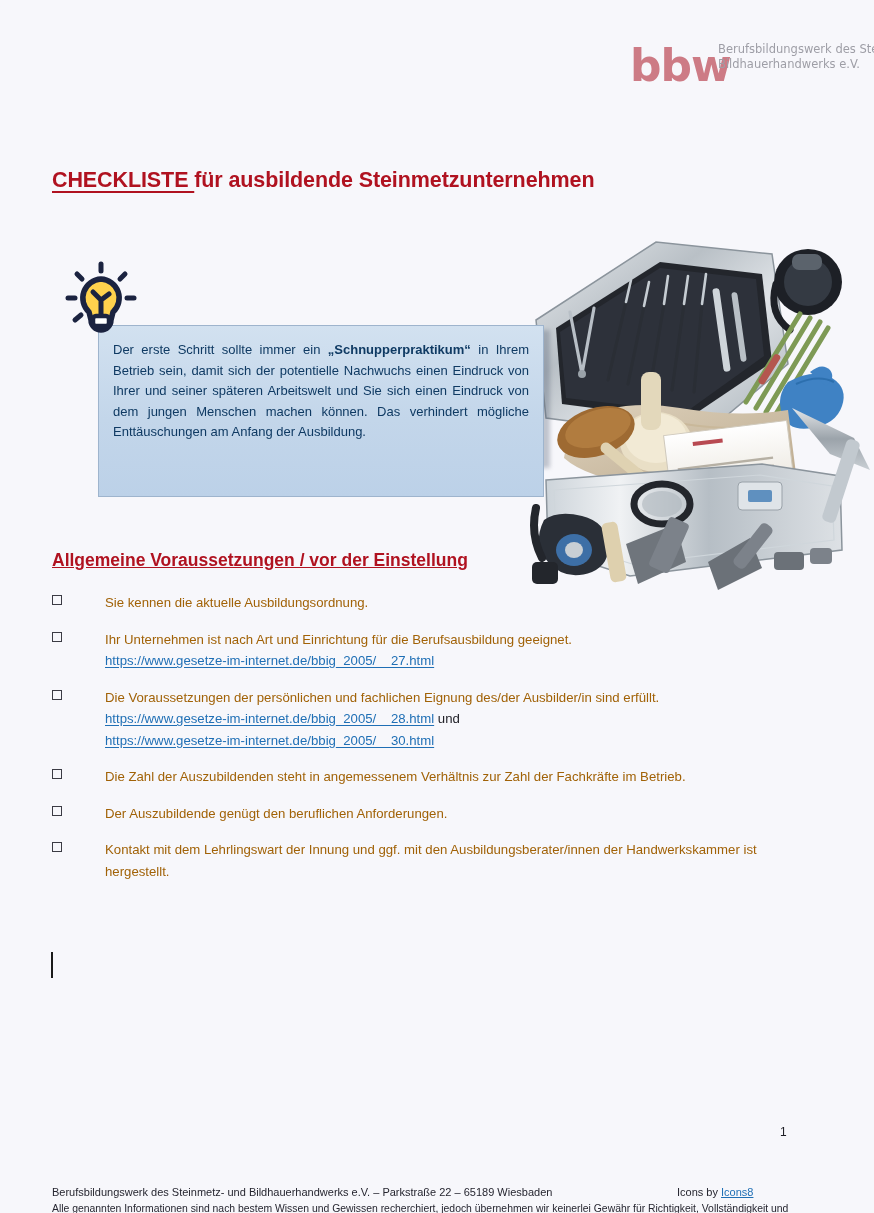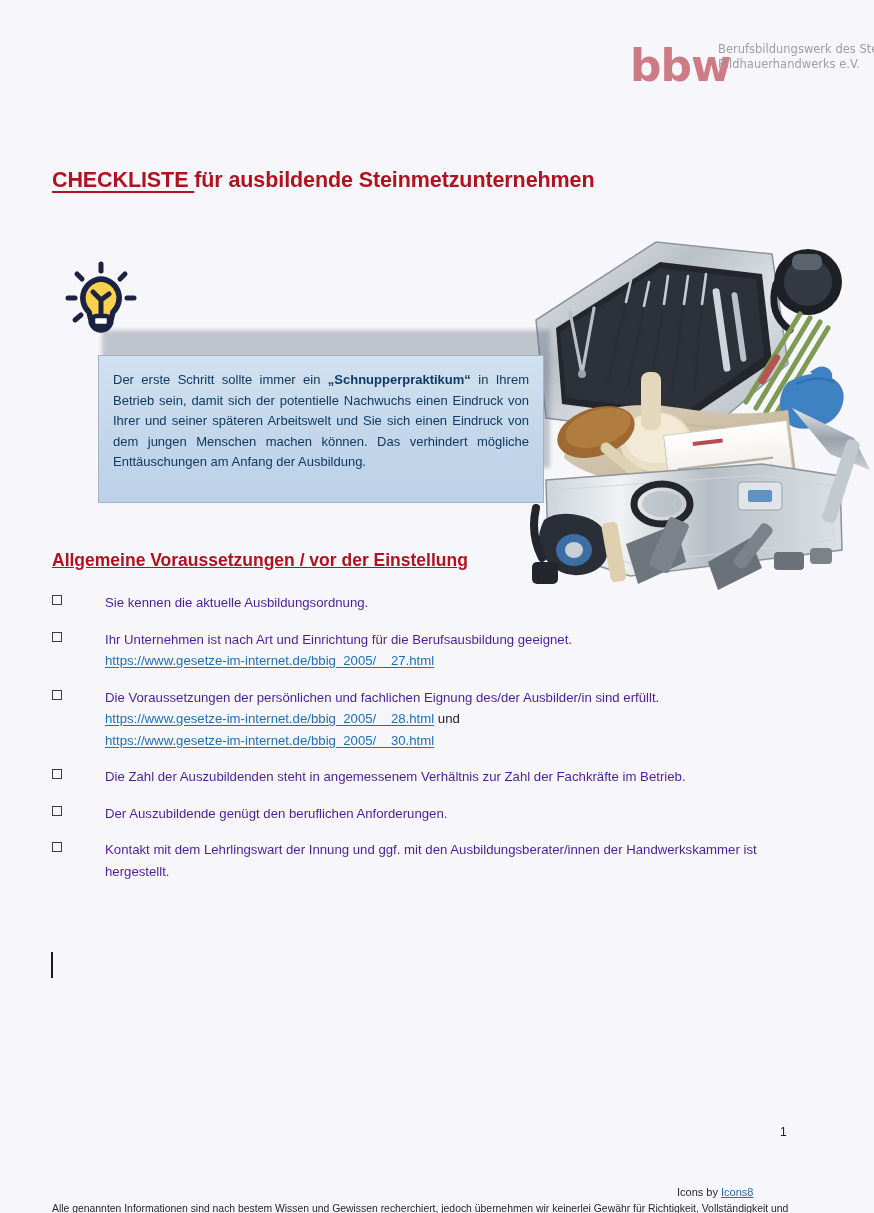--- a/index.html
+++ b/index.html
@@ -71,26 +71,25 @@
     width: 448px;
     height: 138px;
     background: rgba(90,100,120,0.35);
     filter: blur(2px);
   }
   #callout {
     position: absolute;
     left: 98px;
     top: 325px;
     width: 446px;
-    height: 148px;
+    height: 172px;
     box-sizing: border-box;
     border: 1px solid #9eb4cd;
     background: linear-gradient(180deg, #d2e1f0 0%, #c3d6ea 55%, #bcd1e8 100%);
     padding: 14px 14px 10px 14px;
-    margin-top: 30px;
   }
   #callout-text {
     font-size: 13px;
     line-height: 20.5px;
     color: #0f3a63;
     text-align: justify;
     text-justify: inter-word;
     margin: 0;
   }
   #callout-text b { font-weight: bold; }
@@ -143,21 +142,21 @@
     top: 3px;
     width: 10px;
     height: 10px;
     box-sizing: border-box;
     border: 1.4px solid #3b3b44;
     background: #f7f7fb;
   }
   .check-line {
     font-size: 13.2px;
     line-height: 21.5px;
-    color: #4c1d95;
+    color: #a16207;
   }
   .check-link {
     font-size: 13.2px;
     line-height: 21.5px;
     color: #1f6fb5;
     text-decoration: underline;
     text-underline-offset: 2px;
   }
   .after-link {
     font-size: 13.2px;
@@ -419,15 +418,16 @@
       <div class="check-item">
         <span class="check-box"></span>
         <div class="check-line">Kontakt mit dem Lehrlingswart der Innung und ggf. mit den Ausbildungsberater/innen der Handwerkskammer ist hergestellt.</div>
       </div>
     </div>
 
   <div id="caret"></div>
 
   <div id="page-number">1</div>
   <div id="disclaimer">Alle genannten Informationen sind nach bestem Wissen und Gewissen recherchiert, jedoch übernehmen wir keinerlei Gewähr für Richtigkeit, Vollständigkeit und Aktualität.</div>
+  <div id="footer-address">Berufsbildungswerk des Steinmetz- und Bildhauerhandwerks e.V. – Parkstraße 22 – 65189 Wiesbaden</div>
   <div id="footer-credit"><span>Icons by </span><a href="#">Icons8</a></div>
 
 </div>
 
 </body></html>

